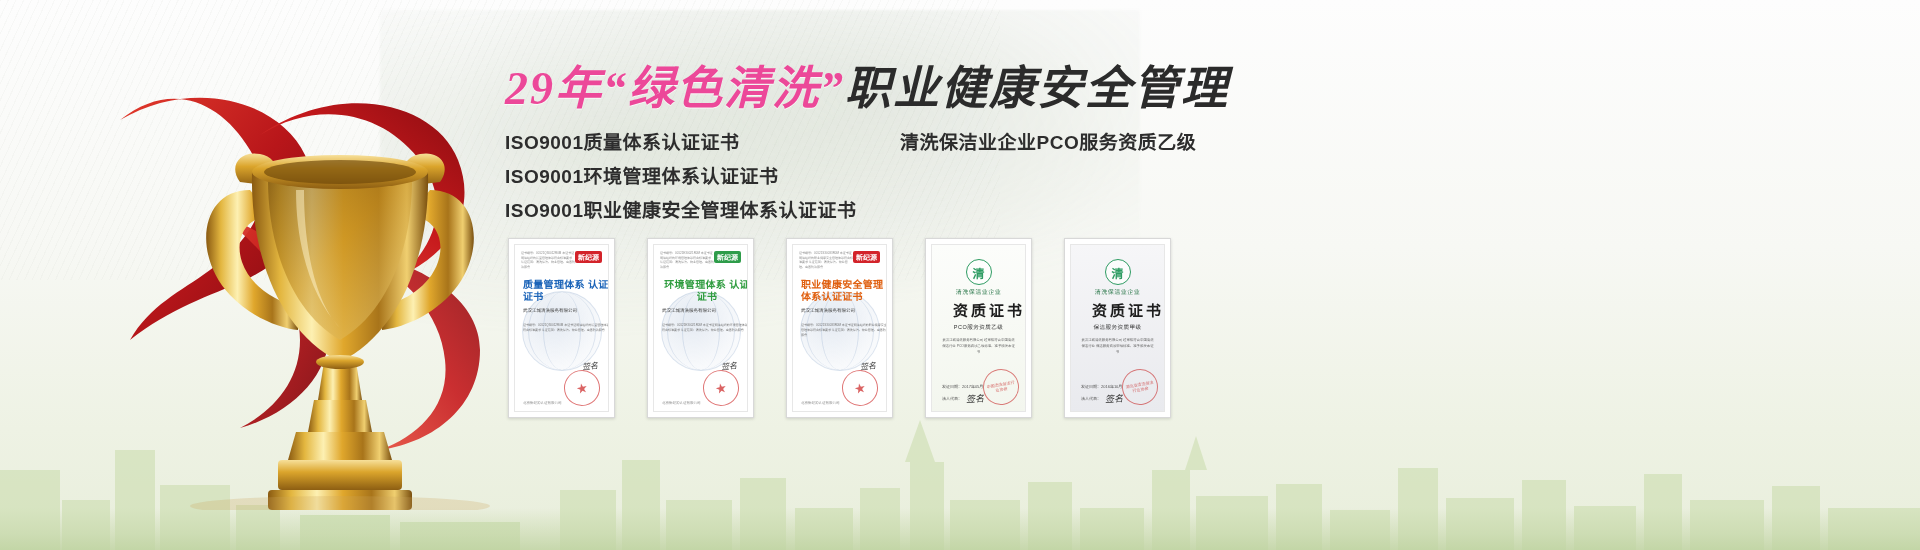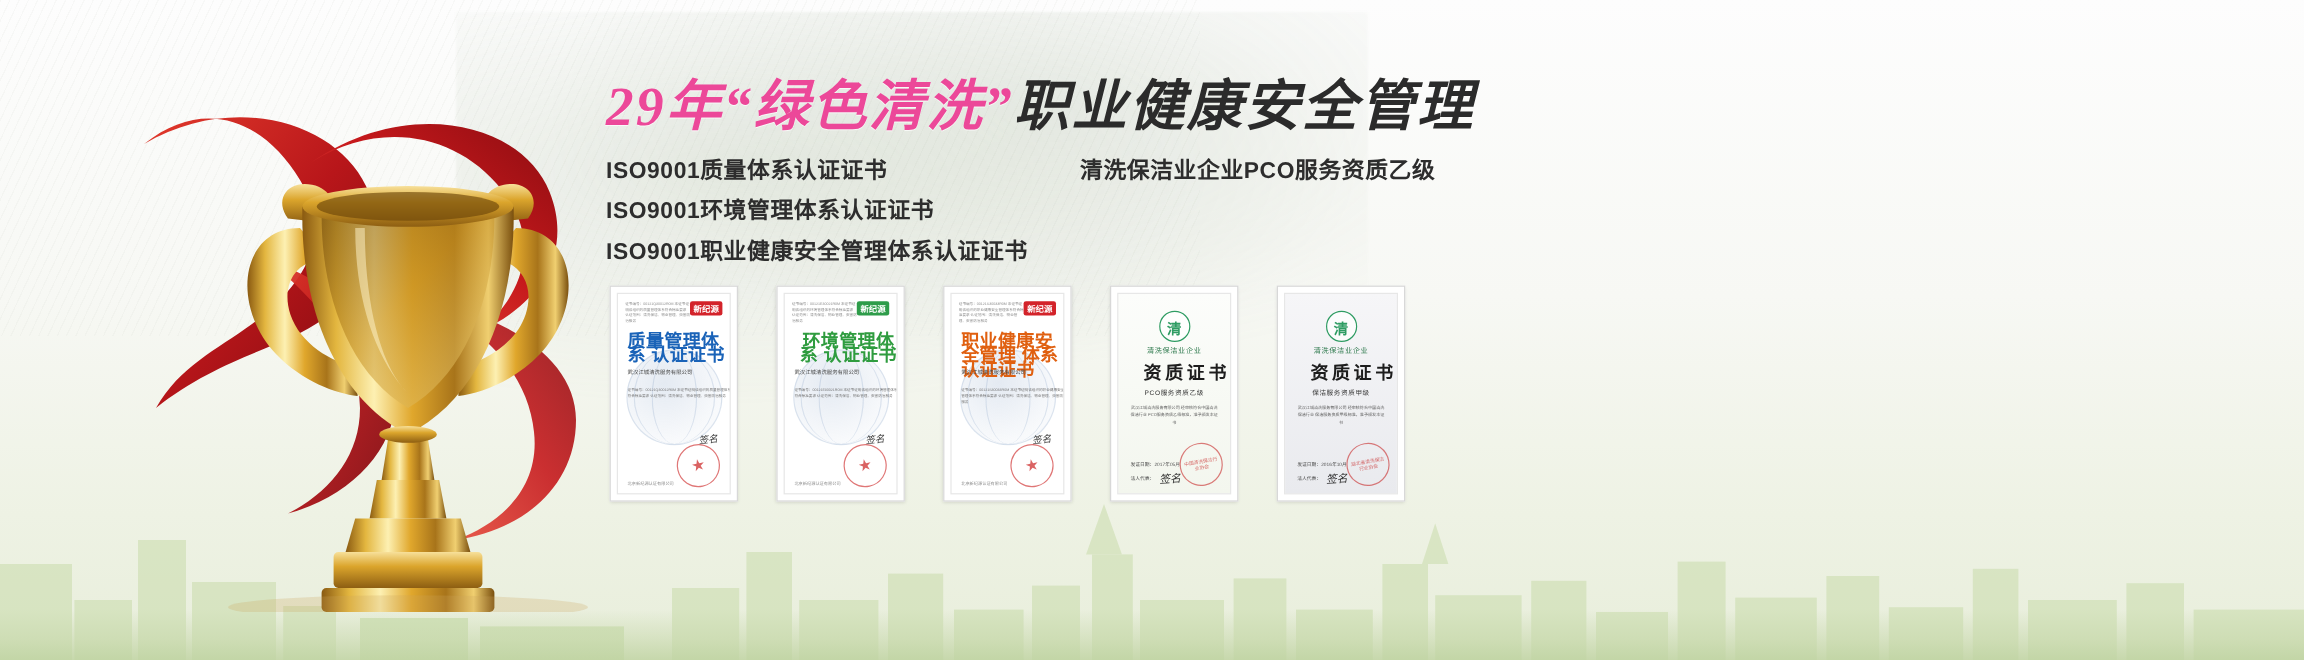--- a/index.html
+++ b/index.html
@@ -197,21 +197,21 @@
     letter-spacing: 0;
     white-space: nowrap;
   }
   .cert-logo.green-logo { background: #2e9c4a; }
 
   .cert-title {
     position: absolute;
     left: 8px;
     top: 34px;
     width: 90px;
-    font-size: 15px;
+    font-size: 10px;
     font-weight: bold;
     line-height: 12px;
     letter-spacing: .3px;
   }
   .cert-title.blue   { color: #1a63b8; }
   .cert-title.green  { color: #2f9c3f; text-align: center; }
   .cert-title.orange { color: #e06010; }
 
   .cert-company {
     position: absolute;

